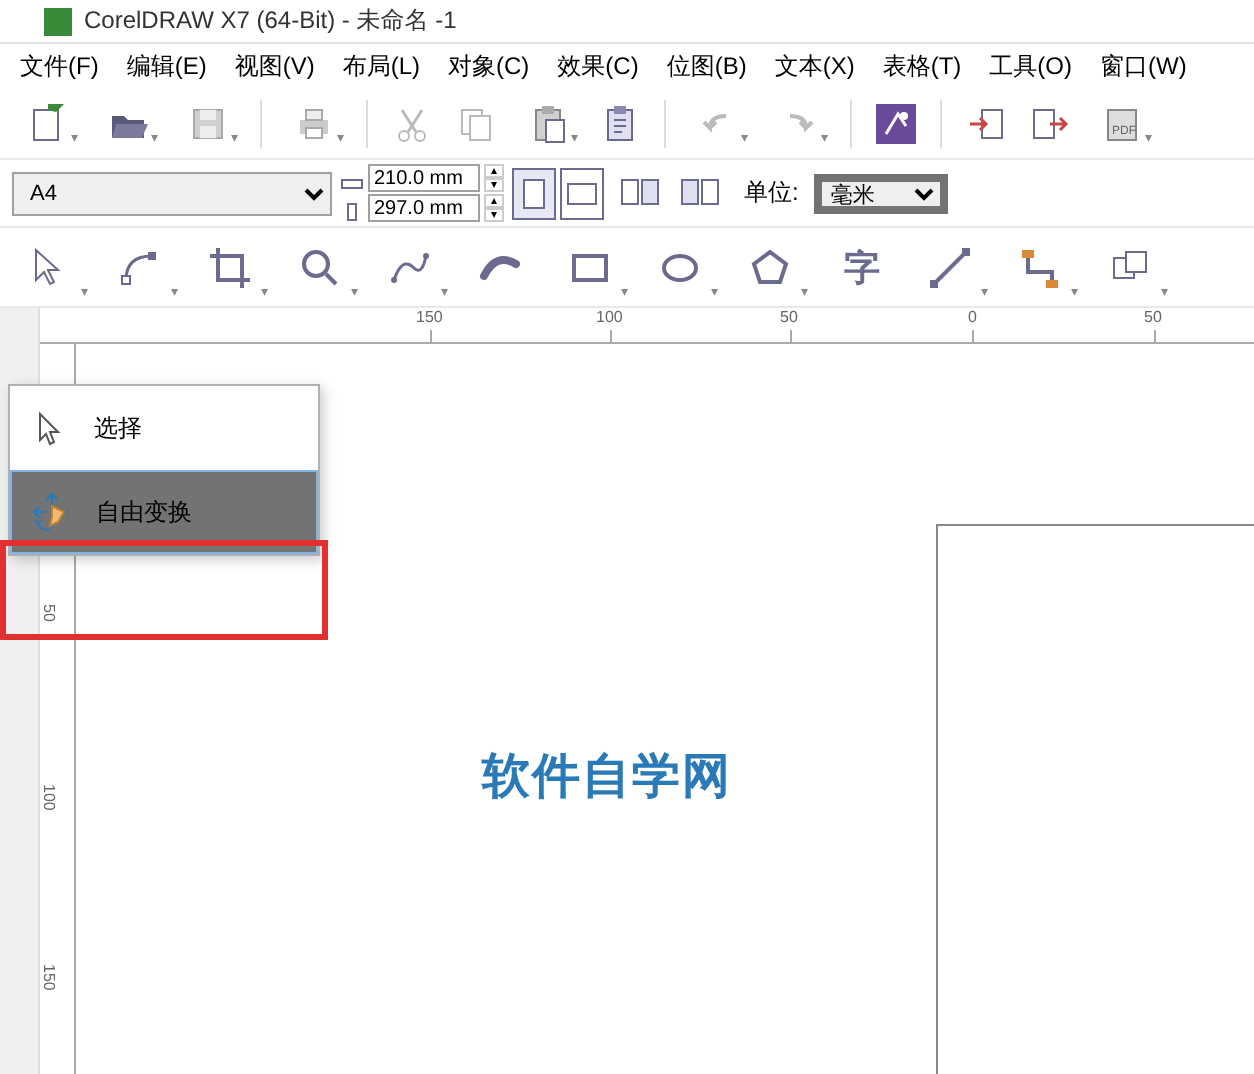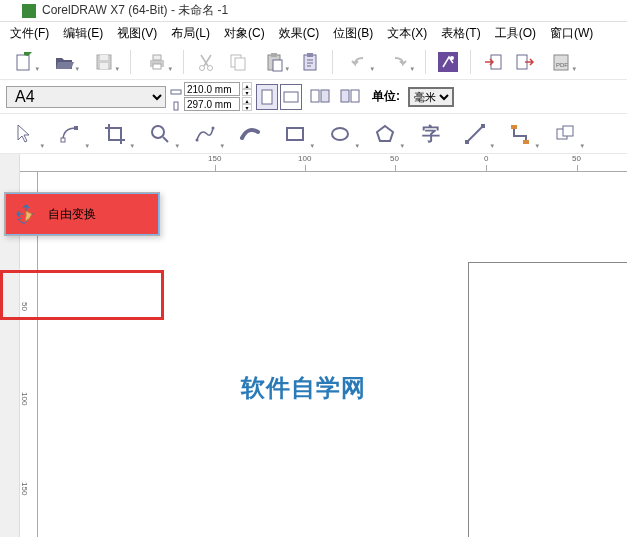--- a/index.html
+++ b/index.html
@@ -7,21 +7,21 @@
   .titlebar { height: 22px; background: #fff; display: flex; align-items: center; padding: 0 22px; font-size: 12px; color: #333; border-bottom: 1px solid #e0e0e0; }
   .titlebar .logo { width: 14px; height: 14px; background: #3a8a3a; margin-right: 6px; display: flex; align-items: center; justify-content: center; color: #fff; font-size: 9px; font-weight: bold; }
   .menubar { height: 22px; display: flex; align-items: center; padding: 0 4px; font-size: 12px; gap: 2px; }
   .menubar .menu-item { padding: 2px 6px; cursor: default; }
   .toolbar-row { height: 36px; display: flex; align-items: center; padding: 0 6px; gap: 4px; border-bottom: 1px solid #e8e8e8; }
   .tool-btn { width: 28px; height: 28px; display: flex; align-items: center; justify-content: center; border: 1px solid transparent; }
   .tool-btn.dd { width: 36px; position: relative; }
   .tool-btn .dd-arrow { position: absolute; right: 2px; bottom: 2px; font-size: 7px; color: #888; }
   .tool-sep { width: 1px; height: 24px; background: #ddd; margin: 0 4px; }
   .prop-row { height: 34px; display: flex; align-items: center; padding: 0 6px; gap: 4px; border-bottom: 1px solid #e8e8e8; font-size: 11px; }
-  .paper-select { width: 160px; height: 22px; font-size: 16px; border: 1px solid #a0a0a0; padding: 0 4px; }
+  .paper-select { width: 160px; height: 22px; font-size: 11px; border: 1px solid #a0a0a0; padding: 0 4px; }
   .dim-box { display: flex; flex-direction: column; gap: 1px; }
   .dim-row { display: flex; align-items: flex-end; gap: 2px; font-size: 10px; }
   .dim-row input { width: 56px; height: 14px; font-size: 10px; border: 1px solid #a0a0a0; padding: 0 2px; }
   .spin { width: 10px; display: flex; flex-direction: column; }
   .spin div { height: 7px; font-size: 6px; line-height: 6px; text-align: center; border: 1px solid #ccc; }
   .orient-box { display: flex; gap: 2px; }
   .orient-btn { width: 22px; height: 26px; border: 1px solid #6b6b8f; display: flex; align-items: center; justify-content: center; }
   .orient-btn.active { background: #e8e8f5; }
   .page-icons { display: flex; gap: 2px; }
   .big-toolbar { height: 40px; display: flex; align-items: center; padding: 0 2px; gap: 0; border-bottom: 1px solid #e8e8e8; }
@@ -34,26 +34,26 @@
   .ruler-h .tickline { position: absolute; bottom: 0; width: 1px; height: 6px; background: #aaa; }
   .ruler-v { position: absolute; left: 20px; top: 18px; bottom: 0; width: 18px; background: #fff; border-right: 1px solid #aaa; font-size: 8px; }
   .ruler-v .tick { position: absolute; left: 0; font-size: 8px; color: #666; writing-mode: vertical-rl; }
   .canvas-area { position: absolute; left: 38px; top: 18px; right: 0; bottom: 0; background: #fff; overflow: hidden; }
   .paper { position: absolute; left: 430px; top: 90px; width: 400px; height: 560px; background: #fff; border: 1px solid #888; box-shadow: 4px 4px 0 #cfcfcf; }
   .watermark { position: absolute; left: 190px; top: 200px; text-align: center; margin-left: 13px; }
   .watermark .line1 { font-size: 24px; font-weight: 900; color: #2a7ab8; letter-spacing: 1px; }
   .watermark .line2 { font-size: 11px; color: #b0cde5; letter-spacing: 1px; margin-top: -2px; }
   .flyout { position: absolute; left: 4px; top: 192px; width: 156px; background: #fff; border: 1px solid #b0b0b0; box-shadow: 2px 2px 6px rgba(0,0,0,0.2); z-index: 10; }
   .flyout-item { height: 42px; display: flex; align-items: center; padding: 0 8px; gap: 10px; font-size: 12px; }
-  .flyout-item.selected { background: #ef4444; border: 1px solid #7eb4ea; }
+  .flyout-item.selected { background: #737373; border: 1px solid #7eb4ea; }
   .flyout-item .fi-icon { width: 24px; height: 24px; display: flex; align-items: center; justify-content: center; }
   .red-box { position: absolute; left: 0px; top: 270px; width: 164px; height: 50px; border: 3px solid #e03030; z-index: 20; pointer-events: none; }
   svg { display: block; }
-  .units-label { font-size: 12px; margin: 0 4px; font-weight: bold; }
-  .units-select { width: 46px; height: 20px; font-size: 11px; border: 2px solid #737373; }
+  .units-label { font-size: 12px; margin: 0 4px; }
+  .units-select { width: 67px; height: 20px; font-size: 11px; border: 4px solid #737373; }
 </style>
 </head>
 <body>
 
 <div class="titlebar">
   <div class="logo"></div>
   <span>CorelDRAW X7 (64-Bit) - 未命名 -1</span>
 </div>
 
 <div class="menubar">
@@ -340,20 +340,28 @@
   </div>
   <div class="canvas-area">
     <div class="paper"></div>
     <div class="watermark">
       <div class="line1">软件自学网</div>
     </div>
   </div>
 </div>
 
 <div class="flyout">
+  <div class="flyout-item">
+    <div class="fi-icon">
+        <svg width="20" height="20">
+          <path d="M5 3 L5 16 L8 13 L10 18 L12 17 L10 12 L14 12 Z" fill="#fff" stroke="#555"></path>
+        </svg>
+      </div>
+    <span>选择</span>
+  </div>
   <div class="flyout-item selected">
     <div class="fi-icon">
         <svg width="22" height="22">
           <path d="M11 3 L11 8 M8 5 L11 2 L14 5 M3 11 L8 11 M5 8 L2 11 L5 14 M11 14 L11 19 M14 11 L19 11" stroke="#2a7ab8" stroke-width="1.2" fill="none"></path>
           <path d="M11 8 L17 11 L14 16 L10 18 L11 13 Z" fill="#f0b870" stroke="#c08030"></path>
           <path d="M4 17 A6 6 0 0 0 10 20" fill="none" stroke="#2a7ab8"></path>
           <path d="M4 17 L2 15 M4 17 L6 15" stroke="#2a7ab8"></path>
         </svg>
       </div>
     <span>自由变换</span>

